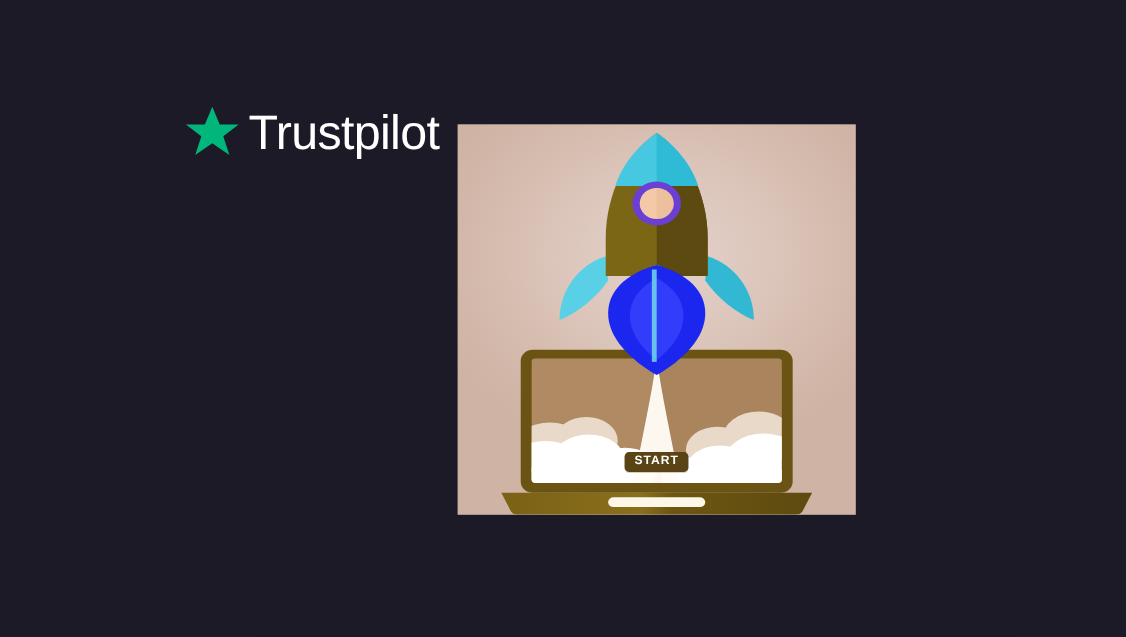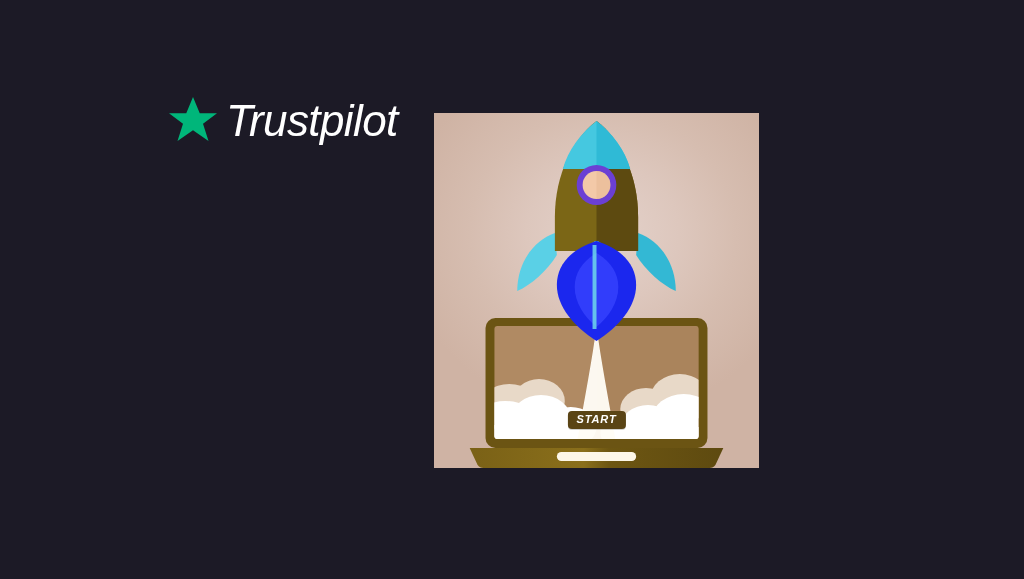--- a/index.html
+++ b/index.html
@@ -14,21 +14,20 @@
     position: relative;
     overflow: hidden;
     font-family: "Liberation Sans", sans-serif;
   }
 
   
   .canvas {
     position: absolute;
     inset: 0;
     background: #1c1a26;
-    font-style: italic;
   }
 
   
   .brand {
     position: absolute;
     left: 168px;
     top: 92px;
     display: flex;
     align-items: center;
     gap: 8px;
@@ -47,23 +46,23 @@
     font-weight: 500;
     letter-spacing: -0.6px;
     line-height: 1;
     white-space: nowrap;
     margin-top: 2px;
   }
 
   
   .illustration {
     position: absolute;
-    left: 434px;
+    left: 416px;
     top: 113px;
-    width: 325px;
+    width: 362px;
     height: 355px;
     overflow: hidden;
     background:
       radial-gradient(ellipse 62% 52% at 52% 34%,
         #e4d2cb 0%,
         #ddc7bd 38%,
         #d6bdb0 66%,
         #cfb3a4 100%);
   }
   .illustration-svg {

